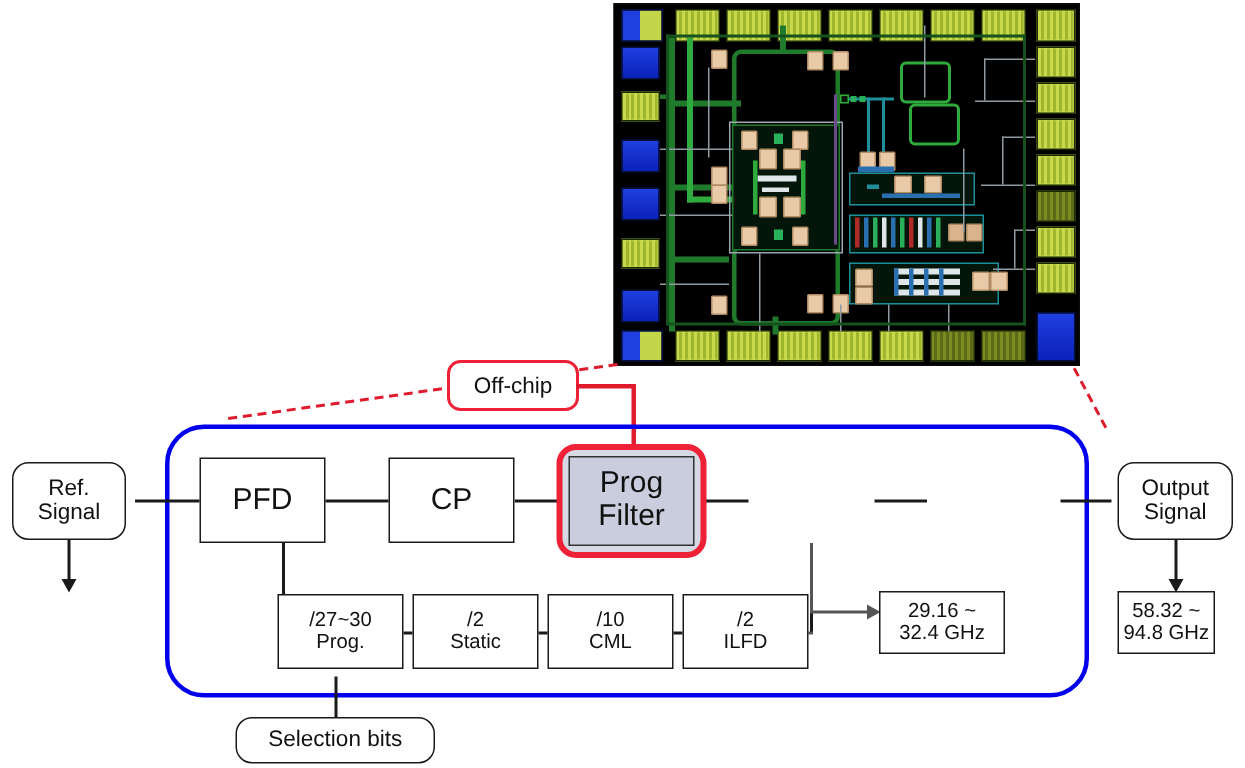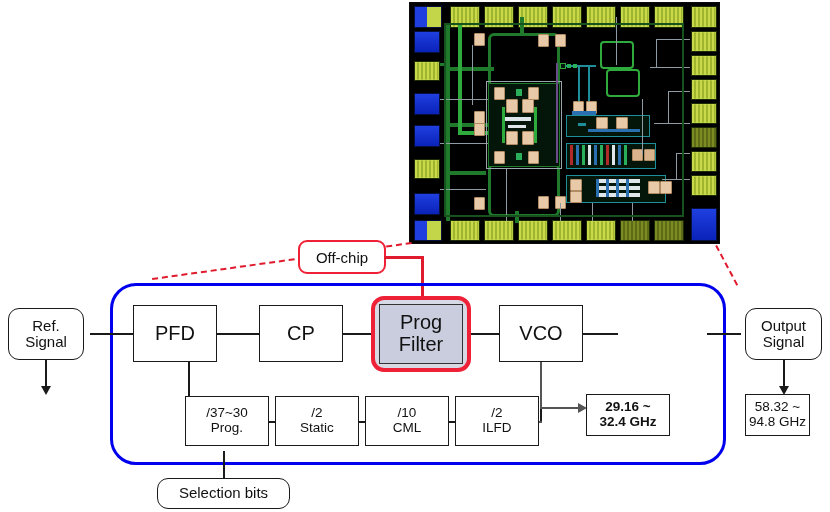--- a/index.html
+++ b/index.html
@@ -339,26 +339,23 @@
   <div class="loopwrap">
     <div class="loopred"></div>
     <div class="loopinner">
       <span>
         <span class="t">Prog</span>
         <span class="t">Filter</span>
       </span>
     </div>
   </div>
 
-  <div class="box big" style="left:499px;top:305px;width:84px;height:57px;">
-    <span>VCO</span>
-  </div>
-
-
-  <div class="box sml" style="left:586px;top:394px;width:84px;height:42px;font-weight:bold;">
+
+
+  <div class="box sml" style="left:586px;top:394px;width:84px;height:42px;">
     <span>
       <span class="t">29.16 ~</span>
       <span class="t">32.4 GHz</span>
     </span>
   </div>
 
   <div class="box rnd lbl2" style="left:745px;top:308px;width:77px;height:52px;">
     <span>
       <span class="t">Output</span>
       <span class="t">Signal</span>
@@ -367,21 +364,21 @@
 
   <div class="box sml" style="left:745px;top:394px;width:65px;height:42px;text-align:center;">
     <span>
       <span class="t">58.32 ~</span>
       <span class="t">94.8 GHz</span>
     </span>
   </div>
 
   <div class="box sml" style="left:185px;top:396px;width:84px;height:50px;">
     <span>
-      <span class="t">/37~30</span>
+      <span class="t">/27~30</span>
       <span class="t">Prog.</span>
     </span>
   </div>
 
   <div class="box sml" style="left:275px;top:396px;width:84px;height:50px;">
     <span>
       <span class="t">/2</span>
       <span class="t">Static</span>
     </span>
   </div>

